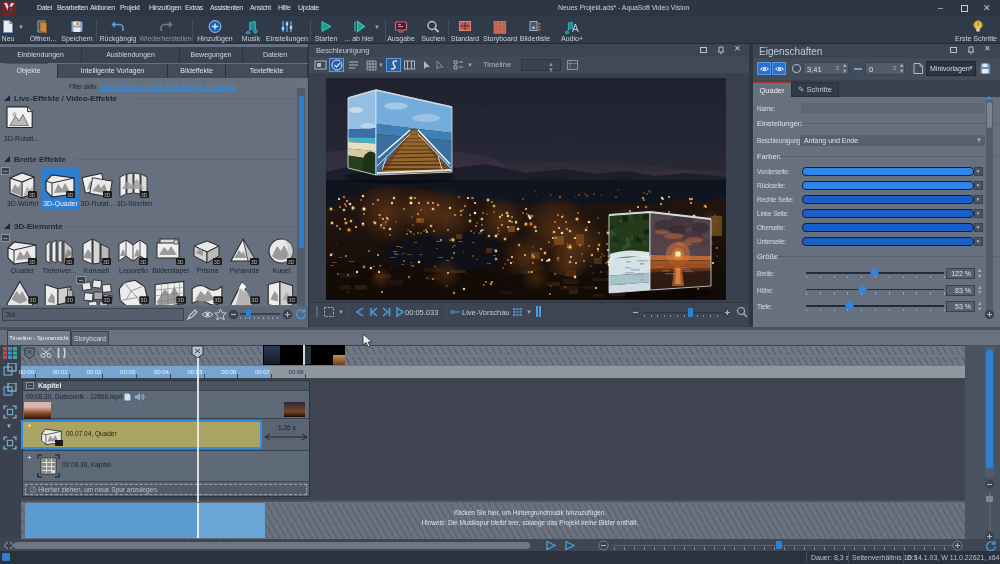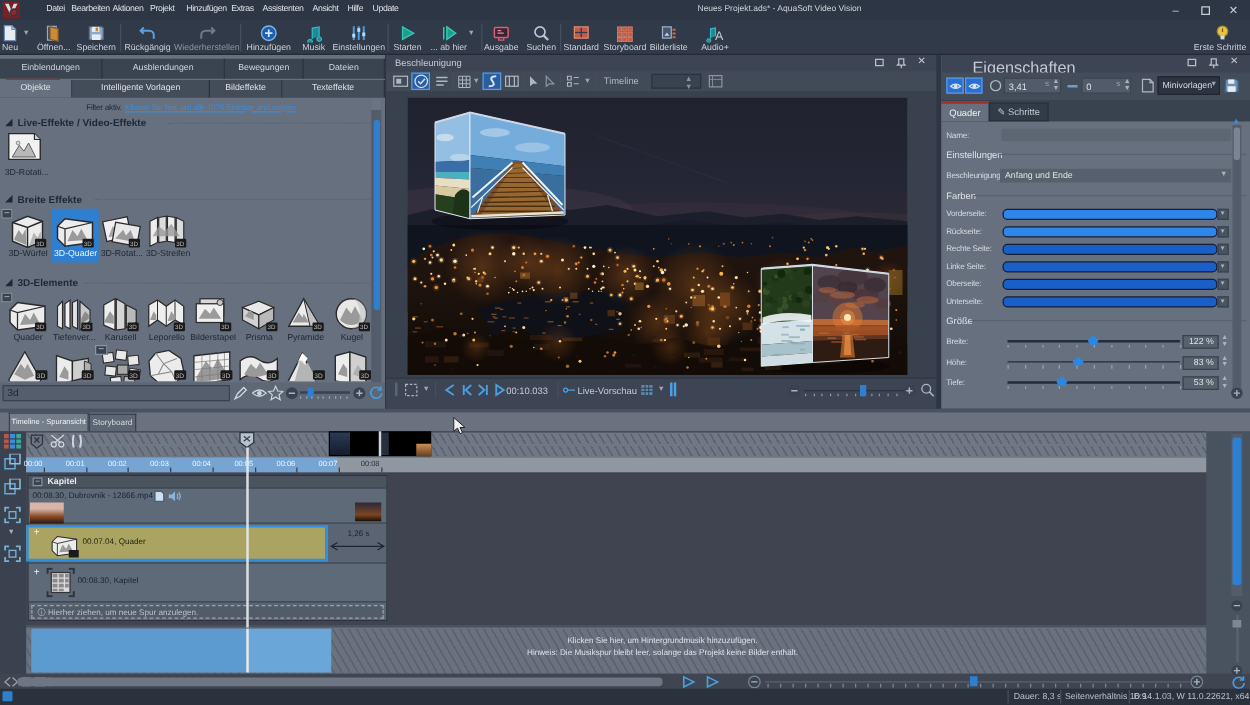--- a/index.html
+++ b/index.html
@@ -1229,21 +1229,21 @@
     </svg>
 <svg class="ap" style="left:367px;top:306px" width="12" height="12" viewBox="0 0 12 12">
       <path d="M4 2 v8 M10 2 L5.5 6 L10 10" fill="none" stroke="#4aa0e0" stroke-width="1.5"></path>
     </svg>
 <svg class="ap" style="left:380px;top:306px" width="12" height="12" viewBox="0 0 12 12">
       <path d="M3 2 L7.5 6 L3 10 M9.5 2 v8" fill="none" stroke="#4aa0e0" stroke-width="1.5"></path>
     </svg>
 <svg class="ap" style="left:393px;top:306px" width="12" height="12" viewBox="0 0 12 12">
       <path d="M4 2 L10 6 L4 10z" fill="none" stroke="#4aa0e0" stroke-width="1.5"></path>
     </svg>
-<span class="ap" style="left:405px;top:308px;font-size:7.5px;color:#c3cad5">00:10.033</span>
+<span class="ap" style="left:405px;top:308px;font-size:7.5px;color:#c3cad5">00:05.033</span>
 <div class="sep" style="left:446px;top:305px;height:13px"></div>
 <svg class="ap" style="left:450px;top:308px" width="10" height="8" viewBox="0 0 10 8">
       <circle cx="2.5" cy="4" r="1.6" fill="none" stroke="#4aa0e0"></circle>
       <path d="M4 4 h6" stroke="#4aa0e0"></path>
     </svg>
 <span class="ap" style="left:462px;top:308px;font-size:7.5px;color:#c3cad5">Live-Vorschau</span>
 <svg class="ap" style="left:512px;top:307px" width="11" height="10" viewBox="0 0 11 10">
       <rect x="1" y="1" width="9" height="8" fill="#5a88b0"></rect>
       <path d="M1 3.6 h9 M1 6.3 h9 M4 1 v8 M7 1 v8" stroke="#2e3642" stroke-width=".7"></path>
     </svg>
@@ -1271,21 +1271,21 @@
 <svg class="ap" style="left:722px;top:307px" width="11" height="11" viewBox="0 0 11 11">
       <circle cx="5.5" cy="5.5" r="4.8" fill="#39424f"></circle>
       <path d="M3 5.5 h5 M5.5 3 v5" stroke="#aab4c0" stroke-width="1.2"></path>
     </svg>
 <svg class="ap" style="left:736px;top:306px" width="12" height="12" viewBox="0 0 12 12">
       <circle cx="5" cy="5" r="3.5" fill="none" stroke="#aab4c0" stroke-width="1.1"></circle>
       <path d="M7.5 7.5 L11 11" stroke="#aab4c0" stroke-width="1.3"></path>
     </svg>
 <div class="ap" style="left:753px;top:44px;width:247px;height:283px;background:#67707e"></div>
 <div class="ap" style="left:753px;top:44px;width:247px;height:53px;background:#3d4554"></div>
-<span class="ap" style="left:778px;top:46px;font-size:13px;color:#c3cad5">Eigenschaften</span>
+<span class="ap" style="left:759px;top:46px;font-size:10px;color:#c3cad5">Eigenschaften</span>
 <div class="ap" style="left:950px;top:47px;width:7px;height:6px;border:1px solid #b8bfc9"></div>
 <svg class="ap" style="left:967px;top:46px" width="8" height="9" viewBox="0 0 8 9">
       <path d="M2 1 h4 v4 l1 1 h-6 l1 -1z M4 6 v2.5" fill="none" stroke="#b8bfc9"></path>
     </svg>
 <span class="ap" style="left:984px;top:44px;font-size:8px;color:#c3cad5">✕</span>
 <div class="ap" style="left:753px;top:58px;width:247px;height:22px;background:#434c59"></div>
 <div class="ap" style="left:757px;top:62px;width:14px;height:13px;background:#2a6fd4;border:1px solid #5a9ae0"></div>
     <svg class="ap" style="left:758.5px;top:64px" width="11" height="10" viewBox="0 0 11 10">
       <path d="M1.5 5 Q5.5 1.5 9.5 5 Q5.5 8.5 1.5 5z" fill="none" stroke="#d8e4f2" stroke-width="1"></path>
       <circle cx="5.5" cy="5" r="1.5" fill="#d8e4f2"></circle>

